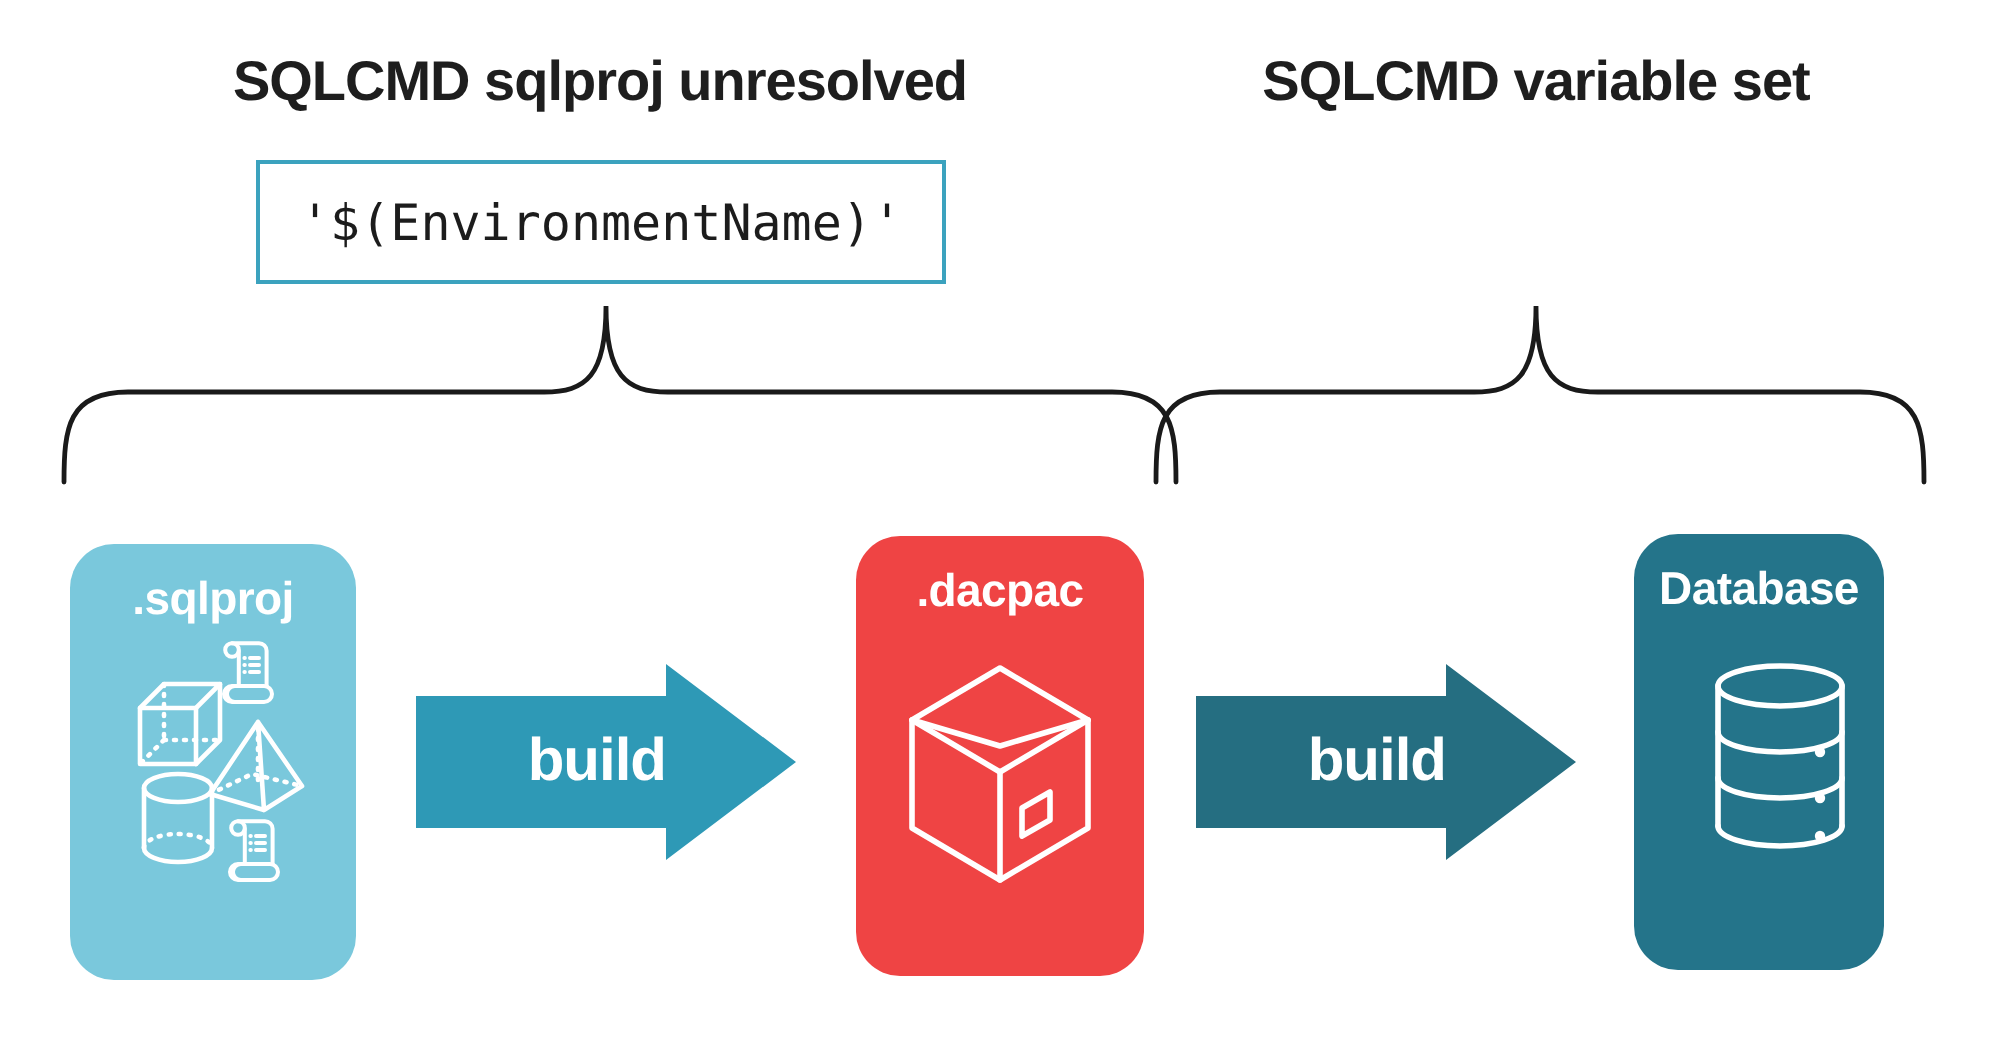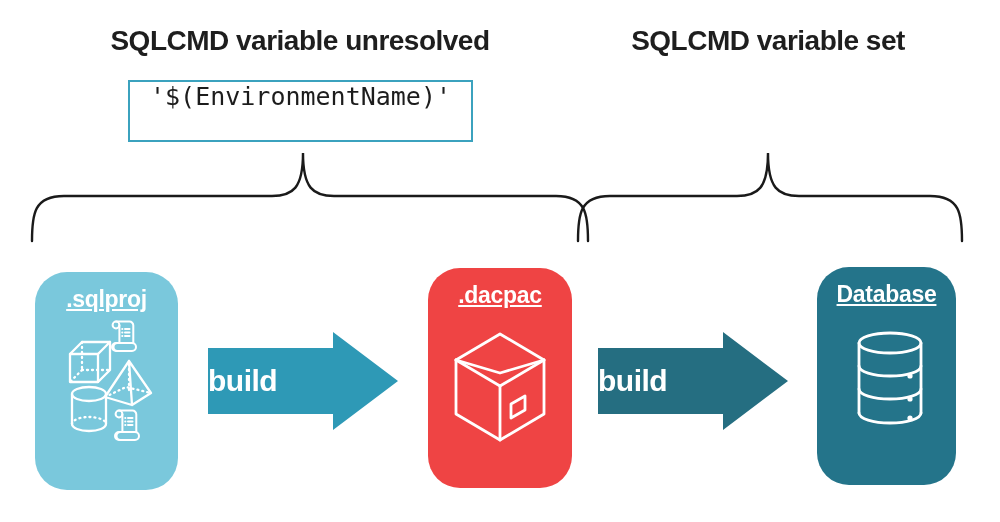--- a/index.html
+++ b/index.html
@@ -10,63 +10,63 @@
   .heading {
     position:absolute; top:26px; width:500px; text-align:center;
     font-size:28px; font-weight:700; color:#1e1e1e; letter-spacing:-0.5px;
     line-height:30px;
   }
   #h-left { left:50px; }
   #h-right { left:518px; }
   .codebox {
     position:absolute; top:80px; height:62px; background:#ffffff;
     border:2.5px solid #3ba2be; box-sizing:border-box;
-    display:flex; justify-content:center;
+    display:flex; align-items:center; justify-content:center;
   }
   #code-left { left:128px; width:345px; }
   #code-right { left:668px; width:204px; }
   .codetext {
     font-family:"DejaVu Sans Mono", monospace; font-size:25px; color:#1c1c1c;
     white-space:pre;
   }
   .braces { position:absolute; left:0; top:0; }
   .node {
-    position:absolute; border-radius:32px; color:#ffffff;text-decoration:underline;
+    position:absolute; border-radius:22px; color:#ffffff;
   }
   #node-sqlproj  { left:35px;  top:272px; width:143px; height:218px; background:#7ac8dc; }
   #node-dacpac   { left:428px; top:268px; width:144px; height:220px; background:#ef4444; }
-  #node-database { left:817px; top:267px; width:139px; height:218px; background:#24748a; }
+  #node-database { left:817px; top:267px; width:125px; height:218px; background:#24748a; }
   .node-label {
     margin-top:14px; text-align:center; font-size:23px; font-weight:700;
     color:#ffffff; letter-spacing:-0.3px;
   }
   .icon { position:absolute; }
   #icon-scroll-1  { left:73px;  top:45px; }
   #icon-cube      { left:25px;  top:62px; }
   #icon-pyramid   { left:66px;  top:84px; }
   #icon-cylinder  { left:33px;  top:112px; }
   #icon-scroll-2  { left:76px;  top:134px; }
   #icon-package   { left:19px;  top:60px; }
   #icon-database  { left:36px;  top:63px; }
   .arrow-svg { position:absolute; top:332px; }
   #arrow-build-svg  { left:208px; }
   #arrow-deploy-svg { left:598px; }
   .arrow-label {
-    position:absolute; top:364px; width:125px; text-align:left;
+    position:absolute; top:364px; width:125px; text-align:right;
     font-size:30px; font-weight:700; color:#ffffff; letter-spacing:-0.5px;
   }
   #arrow-build-label  { left:208px; }
   #arrow-deploy-label { left:598px; }
 </style>
 </head>
 <body>
 
 <div class="canvas">
 
-  <div class="heading" id="h-left">SQLCMD variable unresolved</div>
+  <div class="heading" id="h-left">SQLCMD sqlproj unresolved</div>
   <div class="heading" id="h-right">SQLCMD variable set</div>
 
   <div class="codebox" id="code-left">
     <span class="codetext">'$(EnvironmentName)'</span>
   </div>
 
   <svg class="braces" width="1000" height="522" viewBox="0 0 1000 522">
     <path d="M32 241 C32 214 34 196 64 196 L272 196 C293 196 303 188 303 153
              C303 188 313 196 334 196 L556 196 C586 196 588 214 588 241" fill="none" stroke="#1a1a1a" stroke-width="2.4" stroke-linecap="round"></path>
     <path d="M578 241 C578 214 580 196 610 196 L737 196 C758 196 768 188 768 153

